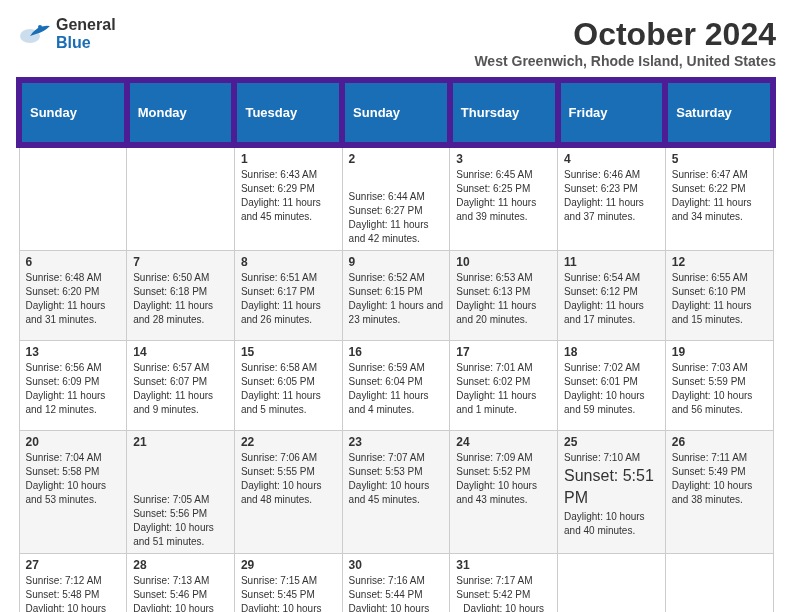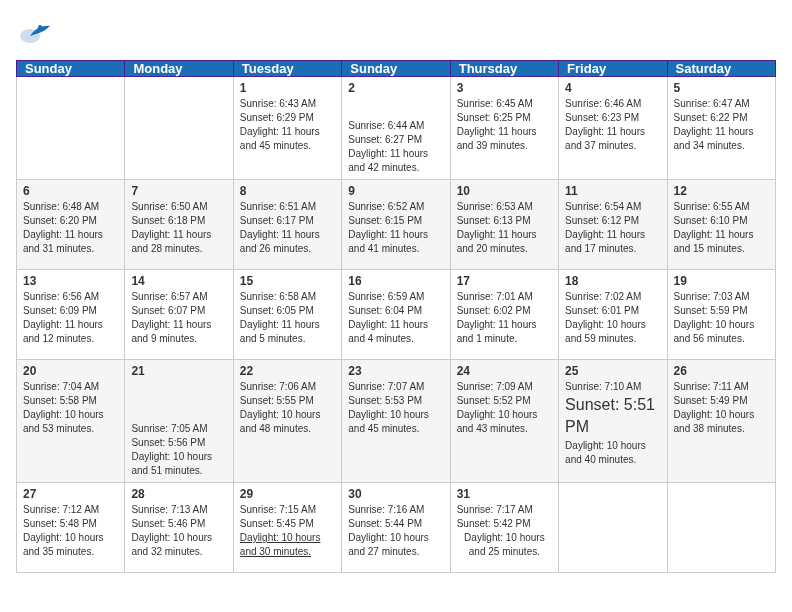--- a/index.html
+++ b/index.html
@@ -31,23 +31,23 @@
     }
     .calendar {
       width: 100%;
       border-collapse: collapse;
       table-layout: fixed;
     }
     .calendar th {
       background-color: #1a6eb5;
       color: #fff;
       text-align: left;
-      padding: 0 8px;
+      padding: 22px 8px;
       font-size: 13px;
-      border: 1px solid #4c1d95;
+      border: 6px solid #4c1d95;
     }
     .calendar td {
       vertical-align: top;
       border: 1px solid #ccc;
       padding: 4px 6px;
       font-size: 10.5px;
       color: #333;
       height: 90px;
       background: #fff;
     }
@@ -87,20 +87,28 @@
 
 <div class="header">
   <div class="logo-row">
     <div style="position:relative;width:36px;height:36px;">
       <svg width="36" height="36" viewBox="0 0 36 36">
         <ellipse cx="14" cy="20" rx="10" ry="7" fill="#cde"></ellipse>
         <path d="M14 20 Q22 8 34 10 Q28 16 20 18 Z" fill="#1a6eb5"></path>
         <circle cx="24" cy="11" r="2" fill="#1a6eb5"></circle>
       </svg>
     </div>
+    <div class="logo-lines">
+      <div class="logo-general">General</div>
+      <div class="logo-blue">Blue</div>
+    </div>
+  </div>
+  <div class="title-section">
+    <div class="month-title">October 2024</div>
+    <div class="location-title">West Greenwich, Rhode Island, United States</div>
   </div>
 </div>
 
 <table class="calendar">
   <thead>
     <tr>
     <th>Sunday</th>
         <th>Monday</th>
         <th>Tuesday</th>
         <th>Sunday</th>
@@ -160,21 +168,21 @@
         <td>
           <span class="day-num">8</span>
           <div style="font-size: 10px; line-height: 1.4;">Sunrise: 6:51 AM</div>
           <div style="font-size: 10px; line-height: 1.4;">Sunset: 6:17 PM</div>
           <div style="font-size: 10px; line-height: 1.4;">Daylight: 11 hours and 26 minutes.</div>
         </td>
         <td>
           <span class="day-num">9</span>
           <div style="font-size: 10px; line-height: 1.4;">Sunrise: 6:52 AM</div>
           <div style="font-size: 10px; line-height: 1.4;">Sunset: 6:15 PM</div>
-          <div style="font-size: 10px; line-height: 1.4;">Daylight: 11 hours and 41 minutes.</div>
+          <div style="font-size: 10px; line-height: 1.4;">Daylight: 1 hours and 23 minutes.</div>
         </td>
         <td>
           <span class="day-num">10</span>
           <div style="font-size: 10px; line-height: 1.4;">Sunrise: 6:53 AM</div>
           <div style="font-size: 10px; line-height: 1.4;">Sunset: 6:13 PM</div>
           <div style="font-size: 10px; line-height: 1.4;">Daylight: 11 hours and 20 minutes.</div>
         </td>
         <td>
           <span class="day-num">11</span>
           <div style="font-size: 10px; line-height: 1.4;">Sunrise: 6:54 AM</div>

